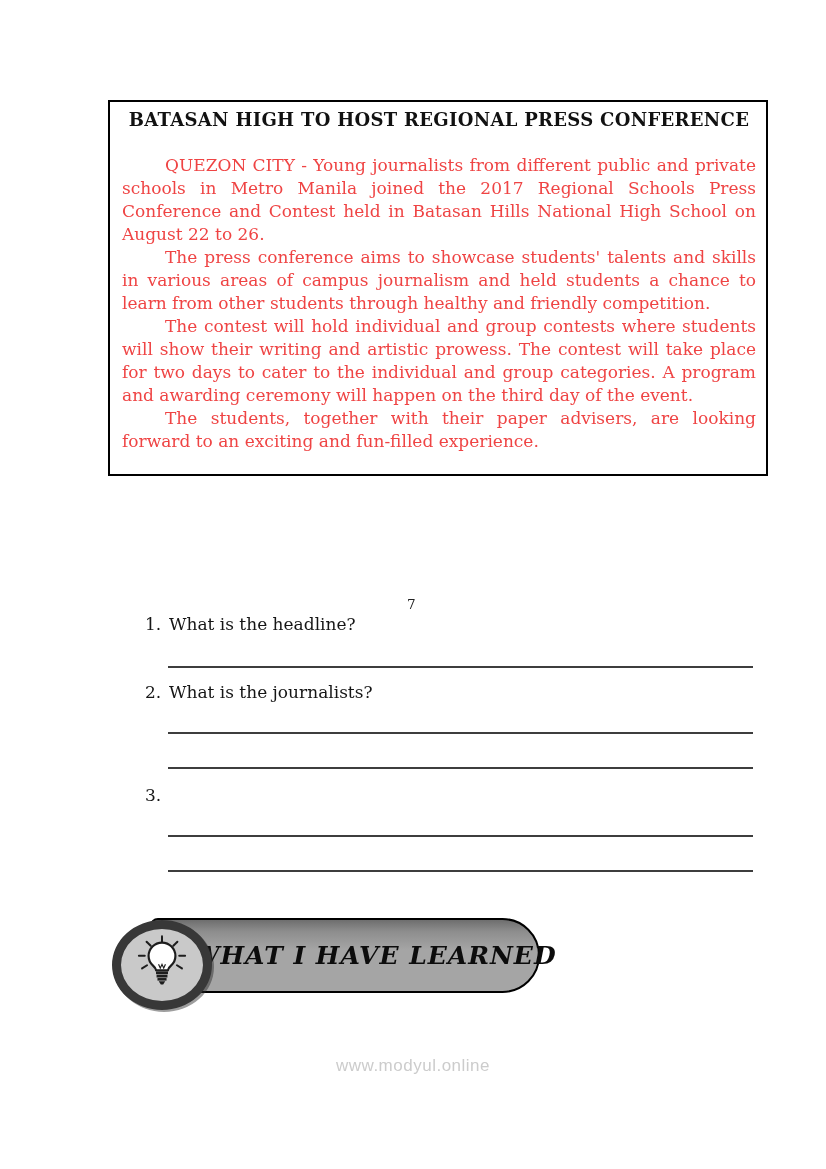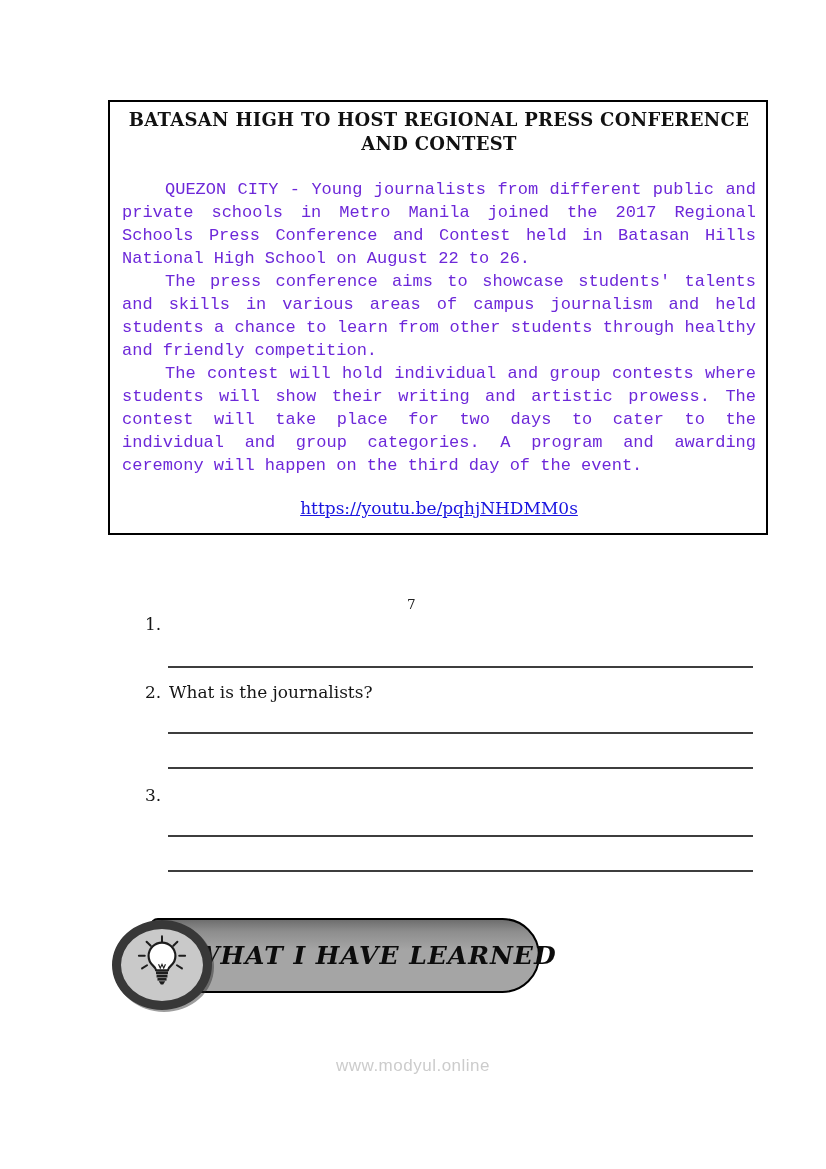--- a/index.html
+++ b/index.html
@@ -9,37 +9,36 @@
     width:826px; height:1169px;
     background:#ffffff;
     font-family:"DejaVu Serif","Liberation Serif",serif;
     color:#111;
     overflow:hidden;
   }
 
   
   .article-box {
     position:absolute; left:108px; top:100px;
-    width:660px; height:435px;
+    width:660px; height:376px;
     border:2px solid #000;
     padding:6px 10px 0 12px;
     overflow:hidden;
   }
   .article-title {
     font-size:18px; line-height:24px; font-weight:bold;
     text-align:center;
     letter-spacing:0.3px;
   }
   .article-body { margin-top:22px; }
   .article-body p {
     font-size:17px; line-height:23px;
     text-align:justify;
     text-indent:43px;
-    color:#6d28d9;
-    font-family:Liberation Mono, monospace;
+    color:#ef4444;
   }
   .link-row { text-align:center; margin-top:21px; }
   .video-link {
     font-size:17px;
     color:#1a14e0;
     text-decoration:underline;
     cursor:pointer;
   }
 
   
@@ -102,37 +101,38 @@
   }
 </style>
 </head>
 <body>
 
 <div class="page">
 
   <div class="article-box">
     <div class="article-title">
       <div>BATASAN HIGH TO HOST REGIONAL PRESS CONFERENCE</div>
-      <div>AND CONTEST</div>
     </div>
     <div class="article-body">
       <p>QUEZON CITY - Young journalists from different public and private schools in Metro Manila joined the 2017 Regional Schools Press Conference and Contest held in Batasan Hills National High School on August 22 to 26.</p>
       <p>The press conference aims to showcase students' talents and skills in various areas of campus journalism and held students a chance to learn from other students through healthy and friendly competition.</p>
       <p>The contest will hold individual and group contests where students will show their writing and artistic prowess. The contest will take place for two days to cater to the individual and group categories. A program and awarding ceremony will happen on the third day of the event.</p>
+      <p>The students, together with their paper advisers, are looking forward to an exciting and fun-filled experience.</p>
     </div>
     <div class="link-row">
       <a class="video-link">https://youtu.be/pqhjNHDMM0s</a>
     </div>
   </div>
 
   <div class="page-number">7</div>
 
   <div class="questions">
     <div class="q-row">
       <span class="q-num">1.</span>
+      <span class="q-text">What is the headline?</span>
     </div>
     <div class="answer-line mt30"></div>
 
     <div class="q-row mt13">
       <span class="q-num">2.</span>
       <span class="q-text">What is the journalists?</span>
     </div>
     <div class="answer-line mt28"></div>
     <div class="answer-line mt33"></div>
 

